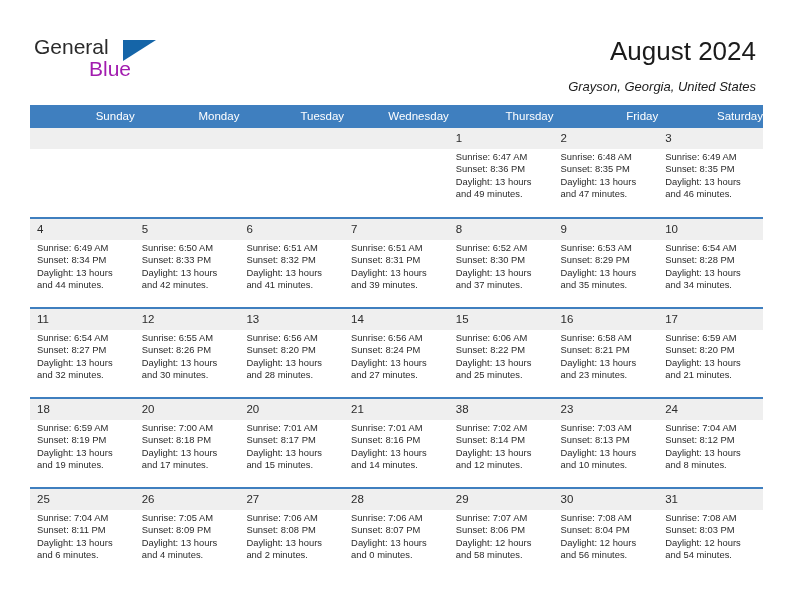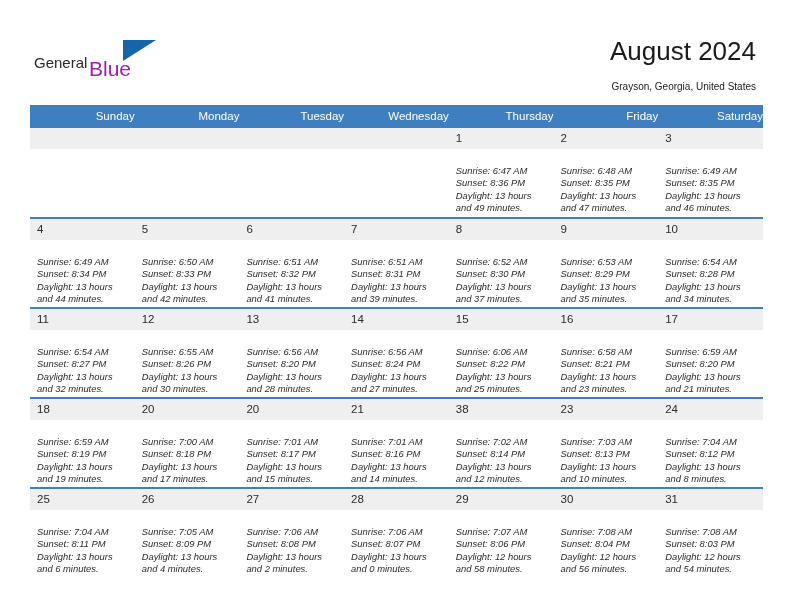--- a/index.html
+++ b/index.html
@@ -26,22 +26,22 @@
   }
   .logo {
     position: absolute;
     left: 34px;
     top: 35px;
     width: 180px;
     height: 55px;
   }
   .logo-general {
     position: absolute;
-    left: 0; top: 16px;
-    font-size: 15px;
+    left: 0; top: 0;
+    font-size: 21px;
     color: #2b2b2b;
     letter-spacing: 0px;
     line-height: 24px;
     font-family: "Liberation Sans", sans-serif;
     text-align: center;
   }
   .logo-blue {
     position: absolute;
     left: 55px; top: 22px;
     font-size: 21px;
@@ -65,24 +65,25 @@
     font-size: 26px;
     color: #1b1b1b;
     text-align: center;
     line-height: 30px;
     white-space: nowrap;
   }
   .subtitle {
     position: absolute;
     right: 36px;
     top: 79px;
-    font-size: 10px;
+    font-size: 13px;
     color: #1b1b1b;
     line-height: 16px;
     white-space: nowrap;
+    font-style: italic;
   }
 
   
   .calendar {
     position: absolute;
     left: 30px;
     top: 105px;
     width: 733px;
     border-collapse: collapse;
     table-layout: fixed;
@@ -114,25 +115,24 @@
     background: #efefef;
     color: #2b2b2b;
     font-size: 11.5px;
     line-height: 13px;
     padding: 4px 0 4px 7px;
     height: 21px;
   }
   .daynum.empty { color: transparent; }
 
   .details {
-    padding: 16px 6px 0 7px;
+    padding: 2px 6px 0 7px;
     font-size: 9.4px;
     line-height: 12.3px;
     color: #2b2b2b;
-    font-style: italic;
   }
   .details div { white-space: nowrap; }
   .details .wrap { white-space: normal; }
 </style>
 </head>
 <body>
 
 <div class="page">
 
   <div class="topbar">

